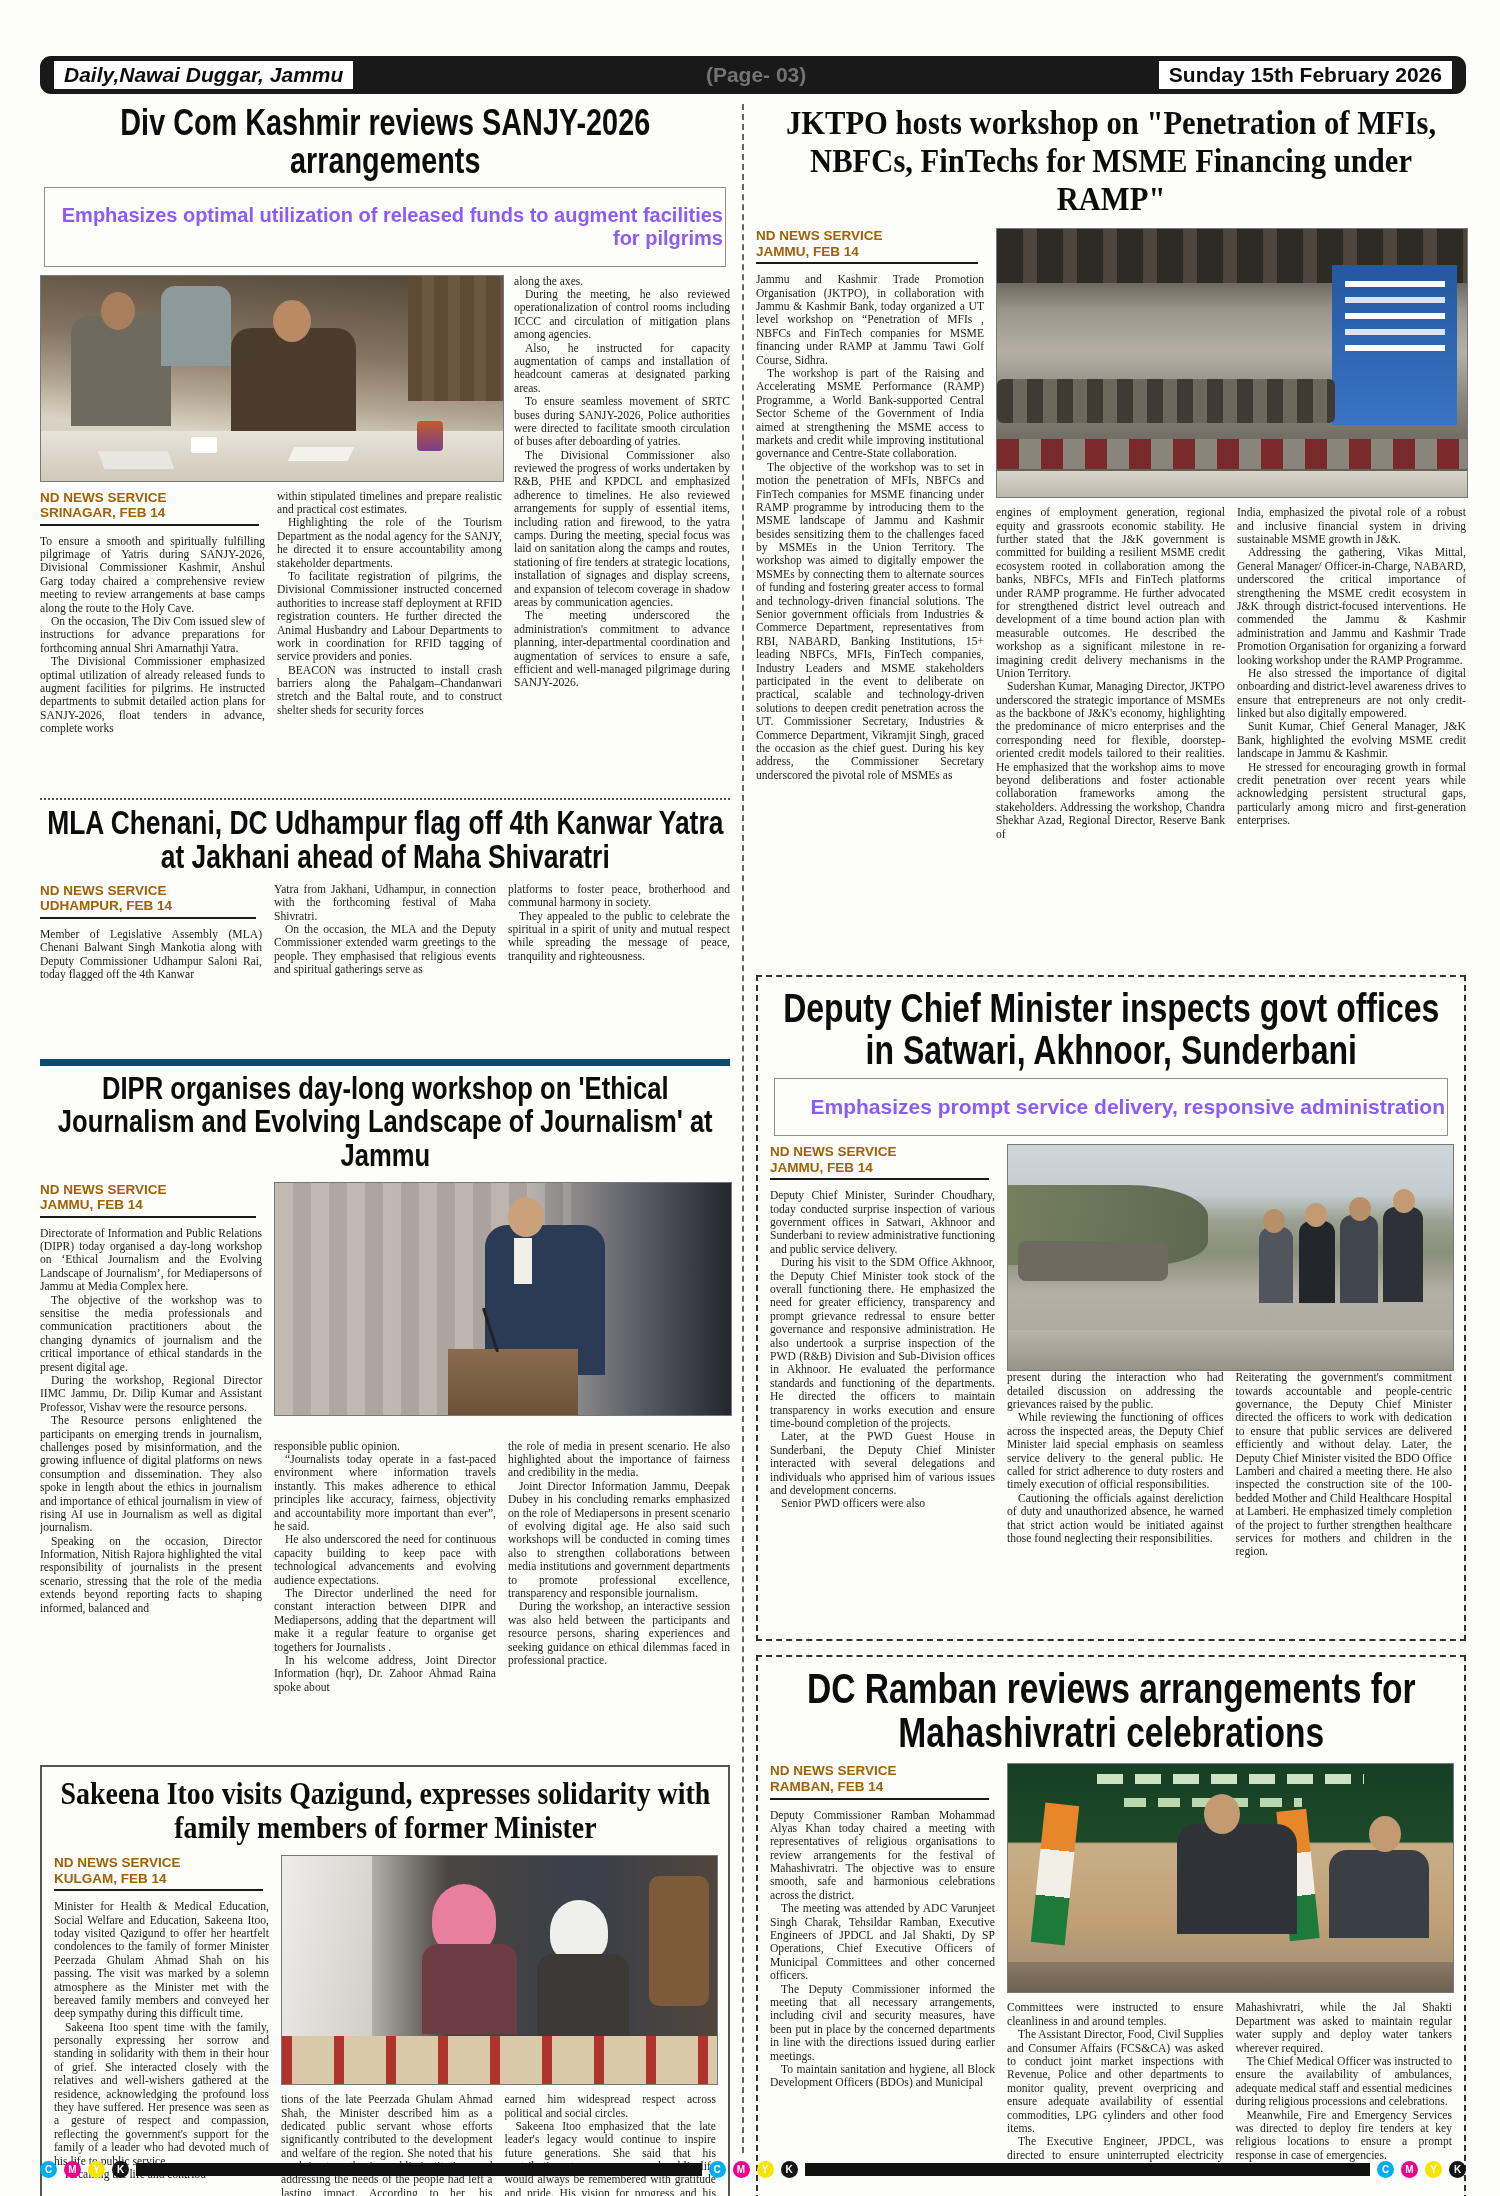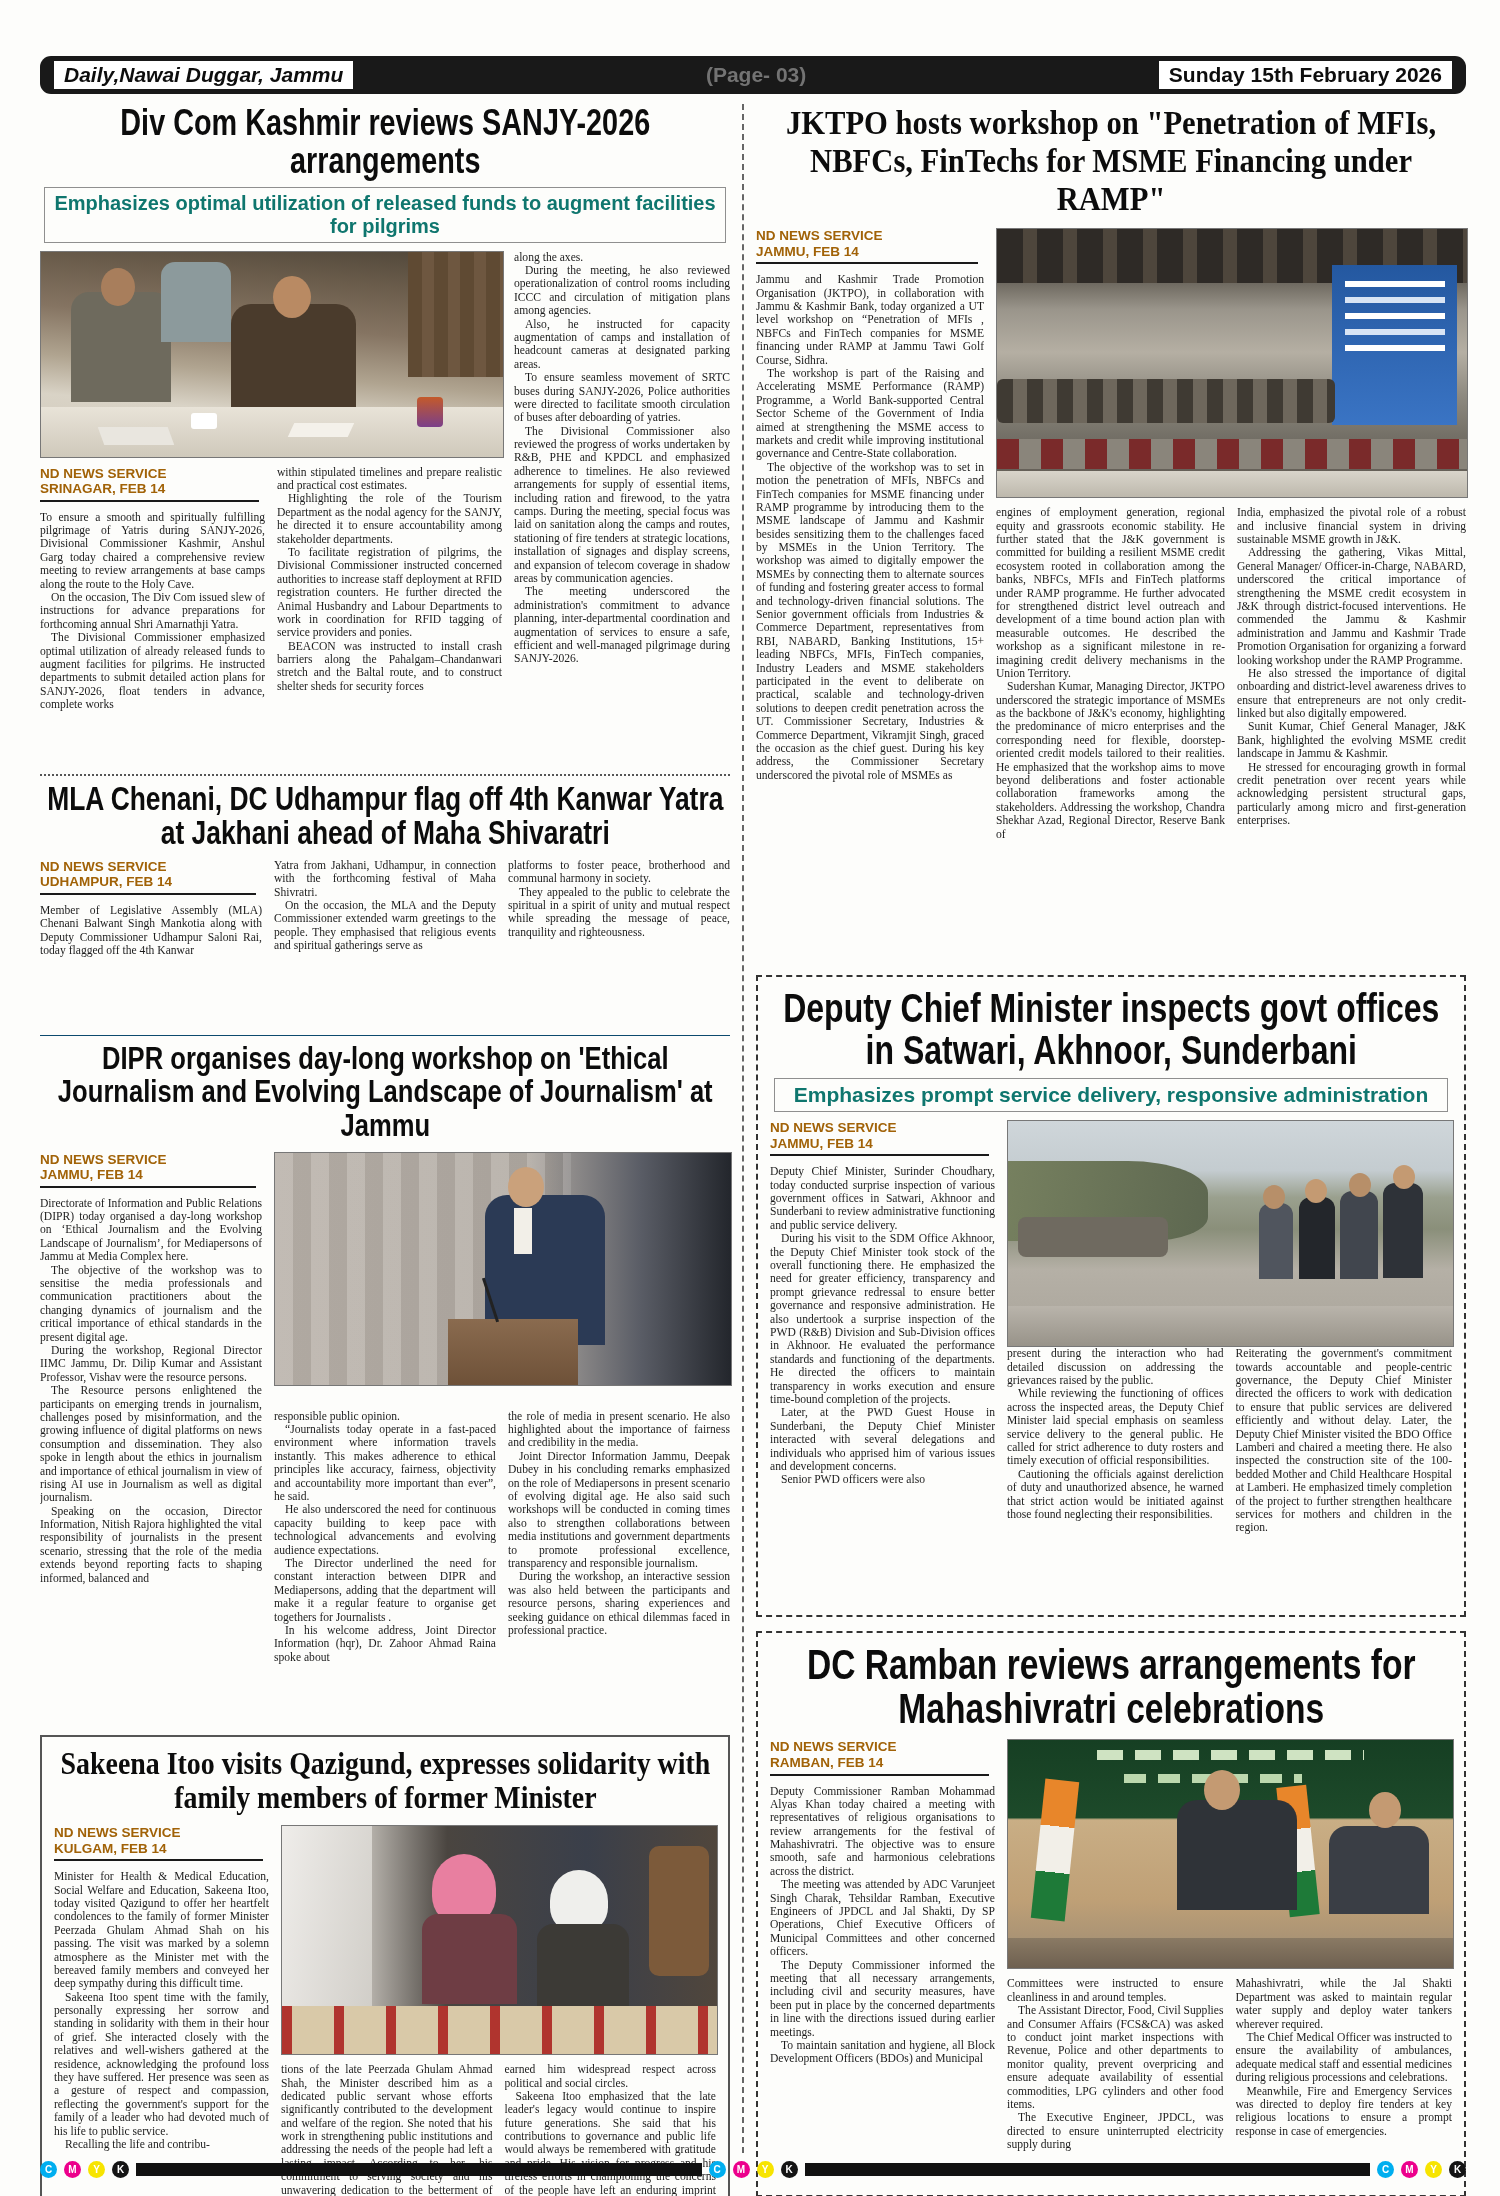--- a/index.html
+++ b/index.html
@@ -17,38 +17,38 @@
   .content{display:flex;margin-top:10px;flex:1 1 auto;min-height:0;}
   .colL{width:690px;flex:0 0 auto;}
   .colR{flex:1 1 auto;border-left:2px dashed #666;margin-left:12px;padding-left:12px;min-width:0;}
   
   .hl-sans{font-family:"Liberation Sans",sans-serif;font-weight:bold;color:#0c0c0c;
            text-align:center;line-height:1.05;transform:scaleX(.8);transform-origin:50% 0;
            width:125%;margin-left:-12.5%;}
   .hl-serif{font-family:"Liberation Serif",serif;font-weight:bold;color:#0c0c0c;
             text-align:center;line-height:1.12;transform:scaleX(.9);transform-origin:50% 0;
             width:111%;margin-left:-5.5%;}
-  .subhead{border:1px solid #8f8f8f;margin:7px 4px 8px;padding:4px 2px;text-align:center;
-           font-family:"Liberation Sans",sans-serif;font-weight:bold;font-size:20px;color:#0f766e;}
+  .subhead{border:1px solid #8f8f8f;margin:7px 4px 8px;padding:16px 2px;text-align:right;
+           font-family:"Liberation Sans",sans-serif;font-weight:bold;font-size:20px;color:#8b5cf6;}
   
   .byline{font-family:"Liberation Sans",sans-serif;font-weight:bold;font-size:13.5px;
           line-height:1.15;color:#a16207;border-bottom:2px solid #1a1a1a;padding-bottom:3px;
           margin:0 6px 9px 0;}
   
   .body-text{font-size:11.6px;line-height:1.155;text-align:justify;overflow:hidden;}
   .body-text p{margin:0;text-indent:11px;}
   .body-text p:first-child{text-indent:0;}
   .cols{display:flex;gap:12px;}
   .col{flex:1;min-width:0;}
   
   .photo{position:relative;overflow:hidden;border:1px solid #777;}
   .photo i{position:absolute;display:block;}
   
   .art-sanjy{border-bottom:2px dotted #555;padding-bottom:8px;}
-  .art-mla{padding-top:6px;border-bottom:1px solid #0c4a6e;padding-bottom:8px;}
+  .art-mla{padding-top:6px;border-bottom:7px solid #0c4a6e;padding-bottom:8px;}
   .art-dipr{padding-top:6px;}
   .boxed-solid{border:2px solid #555;padding:10px 12px;margin-top:10px;}
   .boxed-dash{border:2px dashed #333;padding:10px 12px;}
   
   .regstrip{display:flex;align-items:center;gap:7px;margin-top:8px;flex:0 0 auto;}
   .regdot{width:17px;height:17px;border-radius:50%;color:#fff;
           font:bold 10px "Liberation Sans",sans-serif;display:flex;align-items:center;
           justify-content:center;flex:0 0 auto;}
   .regdot.c{background:#00aeef;}.regdot.m{background:#ec008c;}
   .regdot.y{background:#f7e400;}.regdot.k{background:#141414;}

